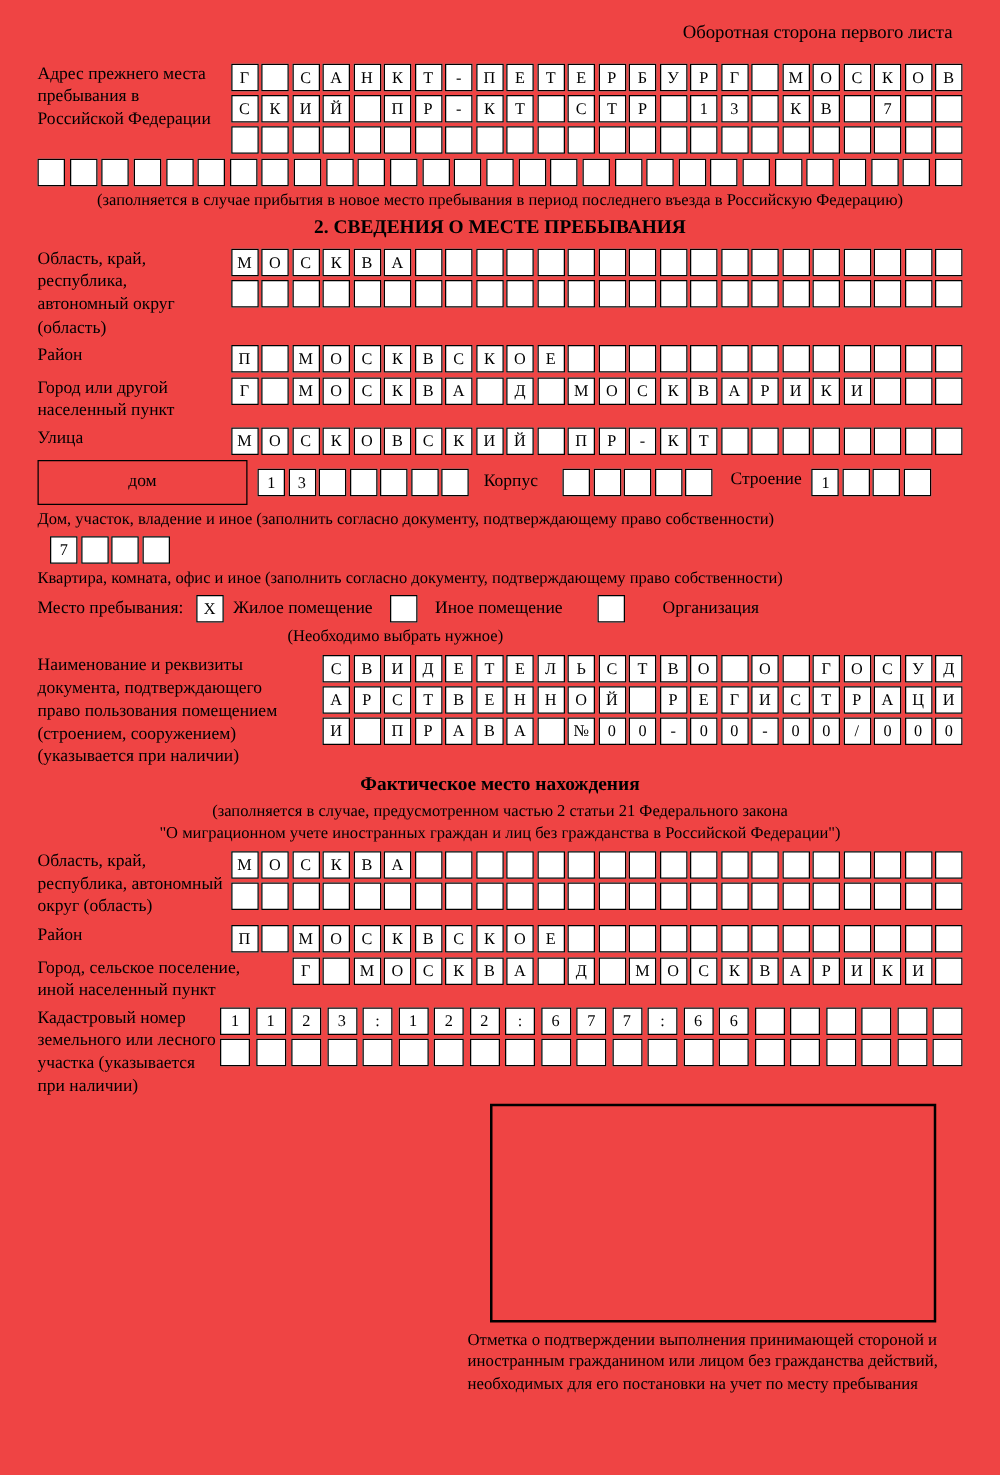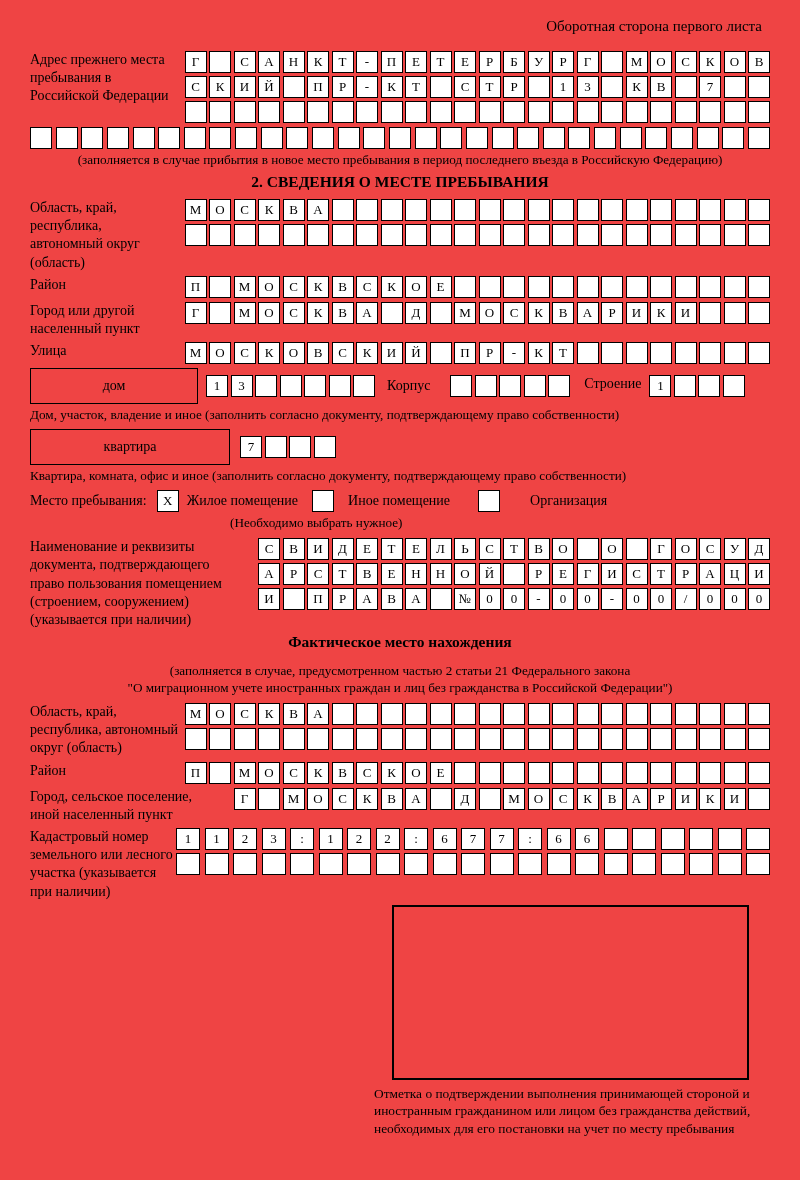--- a/index.html
+++ b/index.html
@@ -335,21 +335,20 @@
     <div class="cellrow left">
         <div class="cell">1</div>
         <div class="cell"></div>
         <div class="cell"></div>
         <div class="cell"></div>
       </div>
   </div>
   <div class="note-left">Дом, участок, владение и иное (заполнить согласно документу, подтверждающему право собственности)</div>
 
   <div class="inline-row">
-    <div class="wide-box" style="width:200px;">квартира</div>
     <div class="cellrow left" style="margin-left:10px;">
         <div class="cell">7</div>
         <div class="cell"></div>
         <div class="cell"></div>
         <div class="cell"></div>
       </div>
   </div>
   <div class="note-left">Квартира, комната, офис и иное (заполнить согласно документу, подтверждающему право собственности)</div>
 
   <div class="inline-row">
@@ -431,21 +430,21 @@
           <div class="cell">0</div>
           <div class="cell">0</div>
           <div class="cell">/</div>
           <div class="cell">0</div>
           <div class="cell">0</div>
           <div class="cell">0</div>
         </div>
     </div>
   </div>
 
-  <div class="sec-title" style="margin-top:4px; margin-bottom:12px;text-align:center;">Фактическое место нахождения</div>
+  <div class="sec-title" style="margin-top:4px; margin-bottom:4px;text-align:center;">Фактическое место нахождения</div>
   <div class="note" style="margin-bottom:1px;">(заполняется в случае, предусмотренном частью 2 статьи 21 Федерального закона</div>
   <div class="note" style="margin-bottom:7px;">"О миграционном учете иностранных граждан и лиц без гражданства в Российской Федерации")</div>
 
   <div class="fieldblock">
     <div class="lbl" style="width:150px;">Область, край, республика, автономный округ (область)</div>
     <div class="rows">
       <div class="cellrow">
           <div class="cell">М</div>
           <div class="cell">О</div>
           <div class="cell">С</div>

